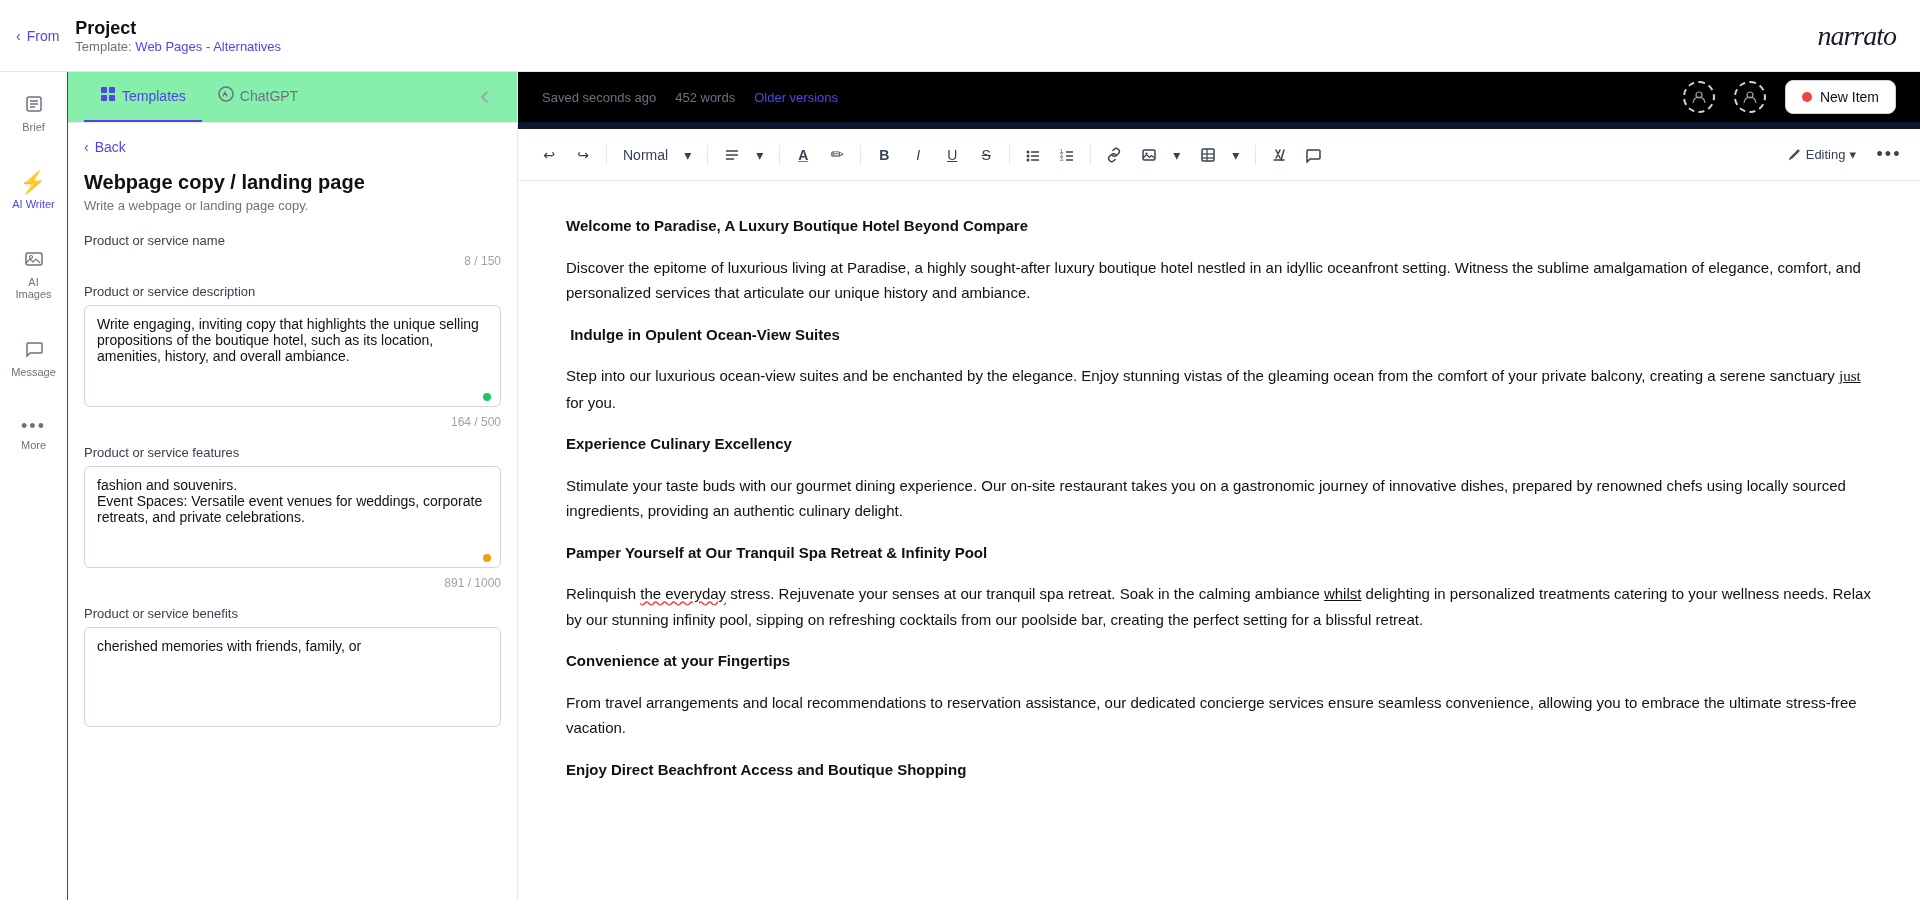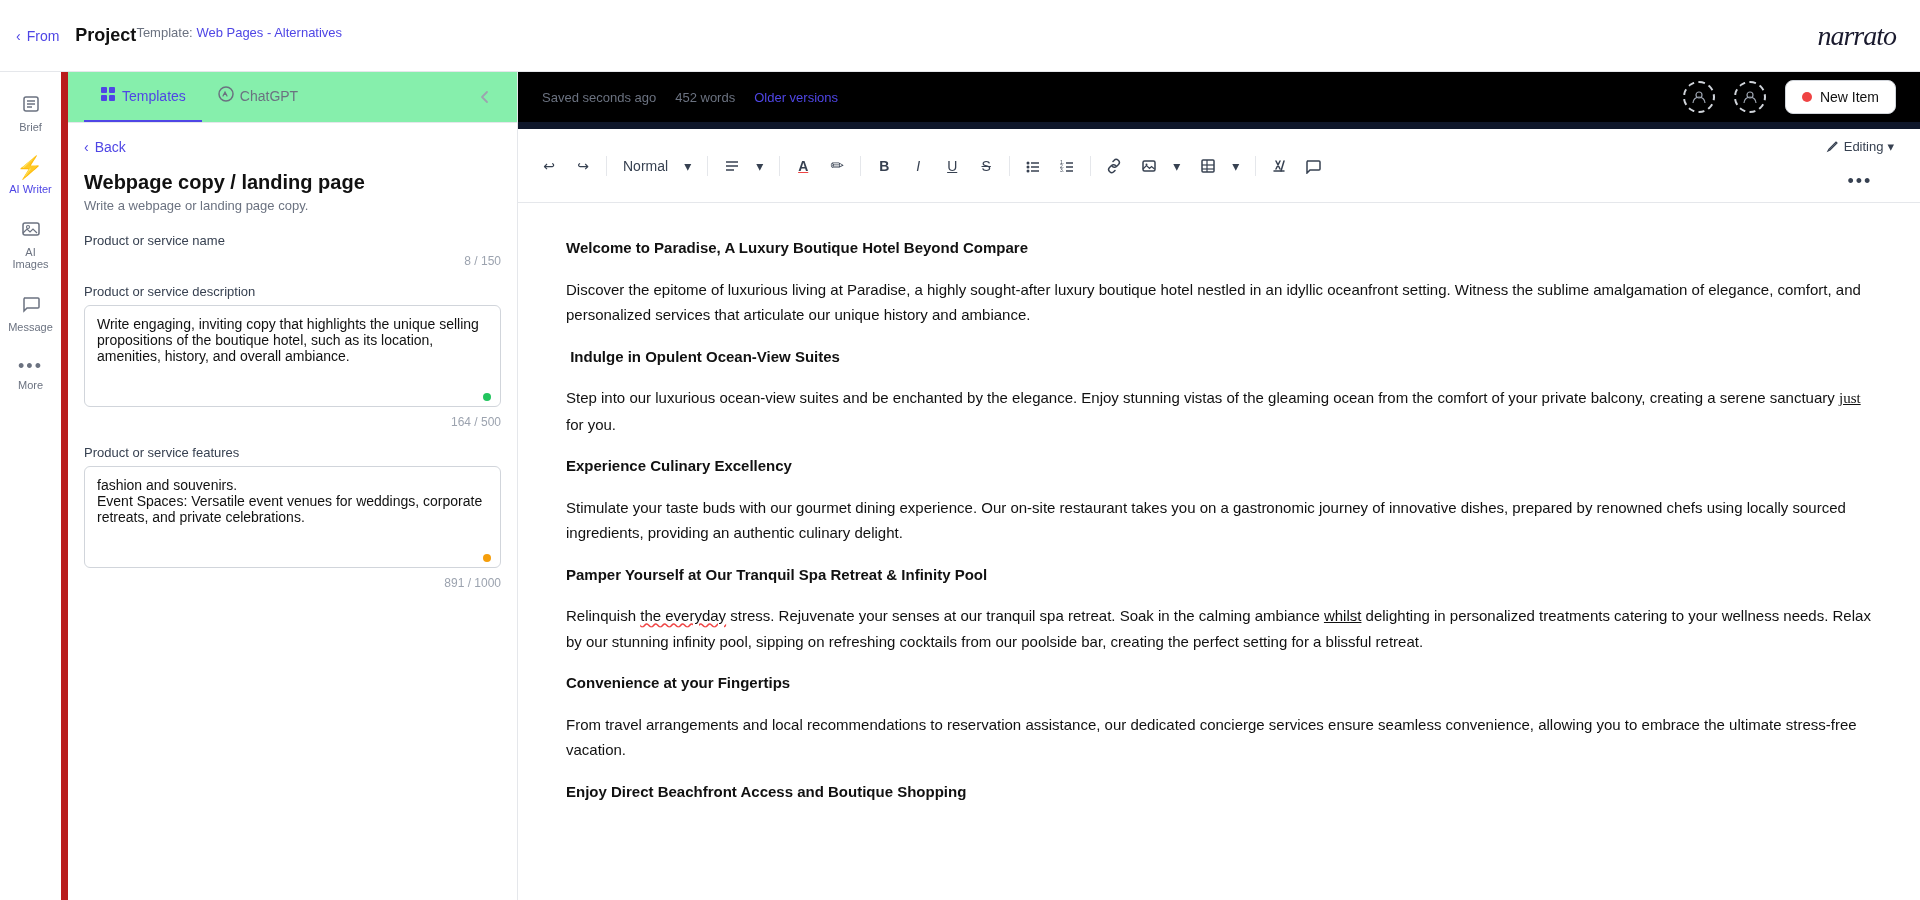--- a/index.html
+++ b/index.html
@@ -7,36 +7,36 @@
 
     
     .top-bar {
       display: flex; align-items: center; justify-content: space-between;
       padding: 10px 24px 10px 16px;
       border-bottom: 1px solid #e5e7eb;
       min-height: 72px;
     }
     .top-bar-left { display: flex; align-items: center; gap: 16px; }
     .home-link { display: flex; align-items: center; gap: 6px; color: #4f46e5; font-size: 14px; cursor: pointer; text-decoration: none; }
-    .project-info { display: flex; flex-direction: row; }
+    .project-info { display: flex; flex-direction: column; }
     .project-title { font-size: 18px; font-weight: 600; color: #111; }
     .project-template { font-size: 13px; color: #6b7280; }
     .project-template a { color: #4f46e5; text-decoration: none; }
     .narrato-logo { font-family: Georgia, serif; font-size: 28px; color: #1a1a2e; letter-spacing: -1px; font-style: italic; }
 
     
     .main-layout { display: flex; flex: 1; overflow: hidden; }
 
     
     .sidebar {
       width: 68px; min-width: 68px;
       background: #fff;
-      border-right: 7px solid #b91c1c;
+      border-right: 1px solid #b91c1c;
       display: flex; flex-direction: column; align-items: center;
-      padding: 12px 0; gap: 4px;
+      padding: 12px 0; gap: 19px;
     }
     .sidebar-item {
       display: flex; flex-direction: column; align-items: center; justify-content: center;
       width: 60px; padding: 10px 6px; border-radius: 8px; cursor: pointer; gap: 4px;
       font-size: 11px; color: #6b7280;
     }
     .sidebar-item.active { color: #4f46e5; }
     .sidebar-icon { font-size: 20px; line-height: 1; }
     .sidebar-label { font-size: 11px; text-align: center; }
 
@@ -107,21 +107,21 @@
       display: flex; align-items: center; justify-content: center;
       width: 30px; height: 30px; border-radius: 4px; cursor: pointer;
       color: #374151; font-size: 14px; border: none; background: none;
     }
     .toolbar-sep { width: 1px; height: 20px; background: #e5e7eb; margin: 0 4px; }
     .toolbar-dropdown {
       display: flex; align-items: center; gap: 16px;
       padding: 4px 8px; border-radius: 4px; cursor: pointer; font-size: 14px;
       color: #374151; border: none; background: none;
     }
-    .toolbar-right { margin-left: auto; display: flex; align-items: center; gap: 8px; flex-direction: column; }
+    .toolbar-right { margin-left: auto; display: flex; align-items: center; gap: 8px; }
     .editing-btn {
       display: flex; align-items: center; gap: 4px;
       padding: 4px 10px; border-radius: 4px; cursor: pointer;
       font-size: 13px; color: #374151; border: none; background: none;
     }
 
     
     .editor-statusbar {
       display: flex; align-items: center; gap: 19px;
       padding: 8px 24px; border-bottom: 7px solid #0f172a;
@@ -269,20 +269,24 @@
       <div class="field-group">
         <div class="field-label">Product or service features</div>
         <div style="position:relative;">
           <textarea class="field-textarea" rows="5" style="">fashion and souvenirs.
 Event Spaces: Versatile event venues for weddings, corporate retreats, and private celebrations.</textarea>
           <span class="dot-indicator-orange" style="position:absolute;right:10px;bottom:10px;"></span>
         </div>
         <div class="field-counter">891 / 1000</div>
       </div>
 
+      <div class="field-group">
+        <div class="field-label">Product or service benefits</div>
+        <textarea class="field-textarea" rows="2" style="">cherished memories with friends, family, or</textarea>
+      </div>
     </div>
   </div>
 
   <div class="editor-area">
 
     <div class="editor-statusbar">
       <span>Saved seconds ago</span>
       <span>452 words</span>
       <a class="status-link">Older versions</a>
       <div class="status-spacer"></div>

